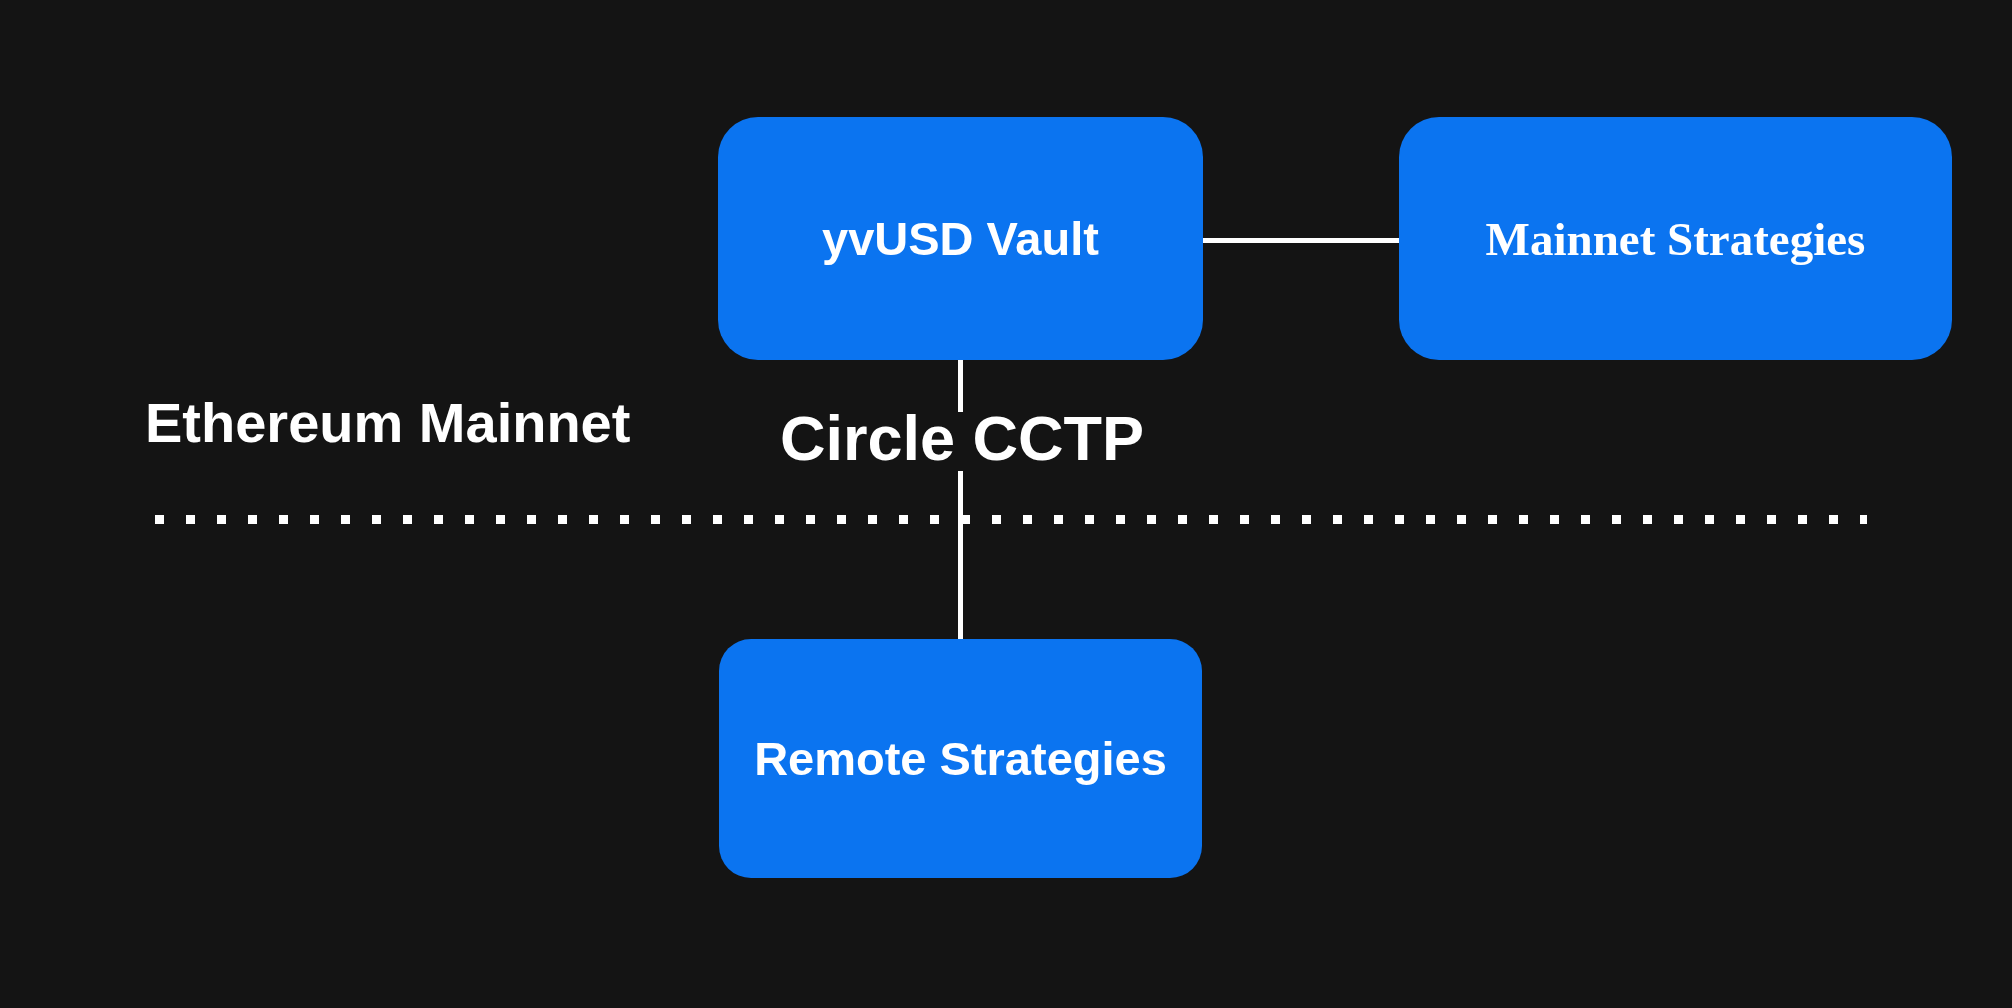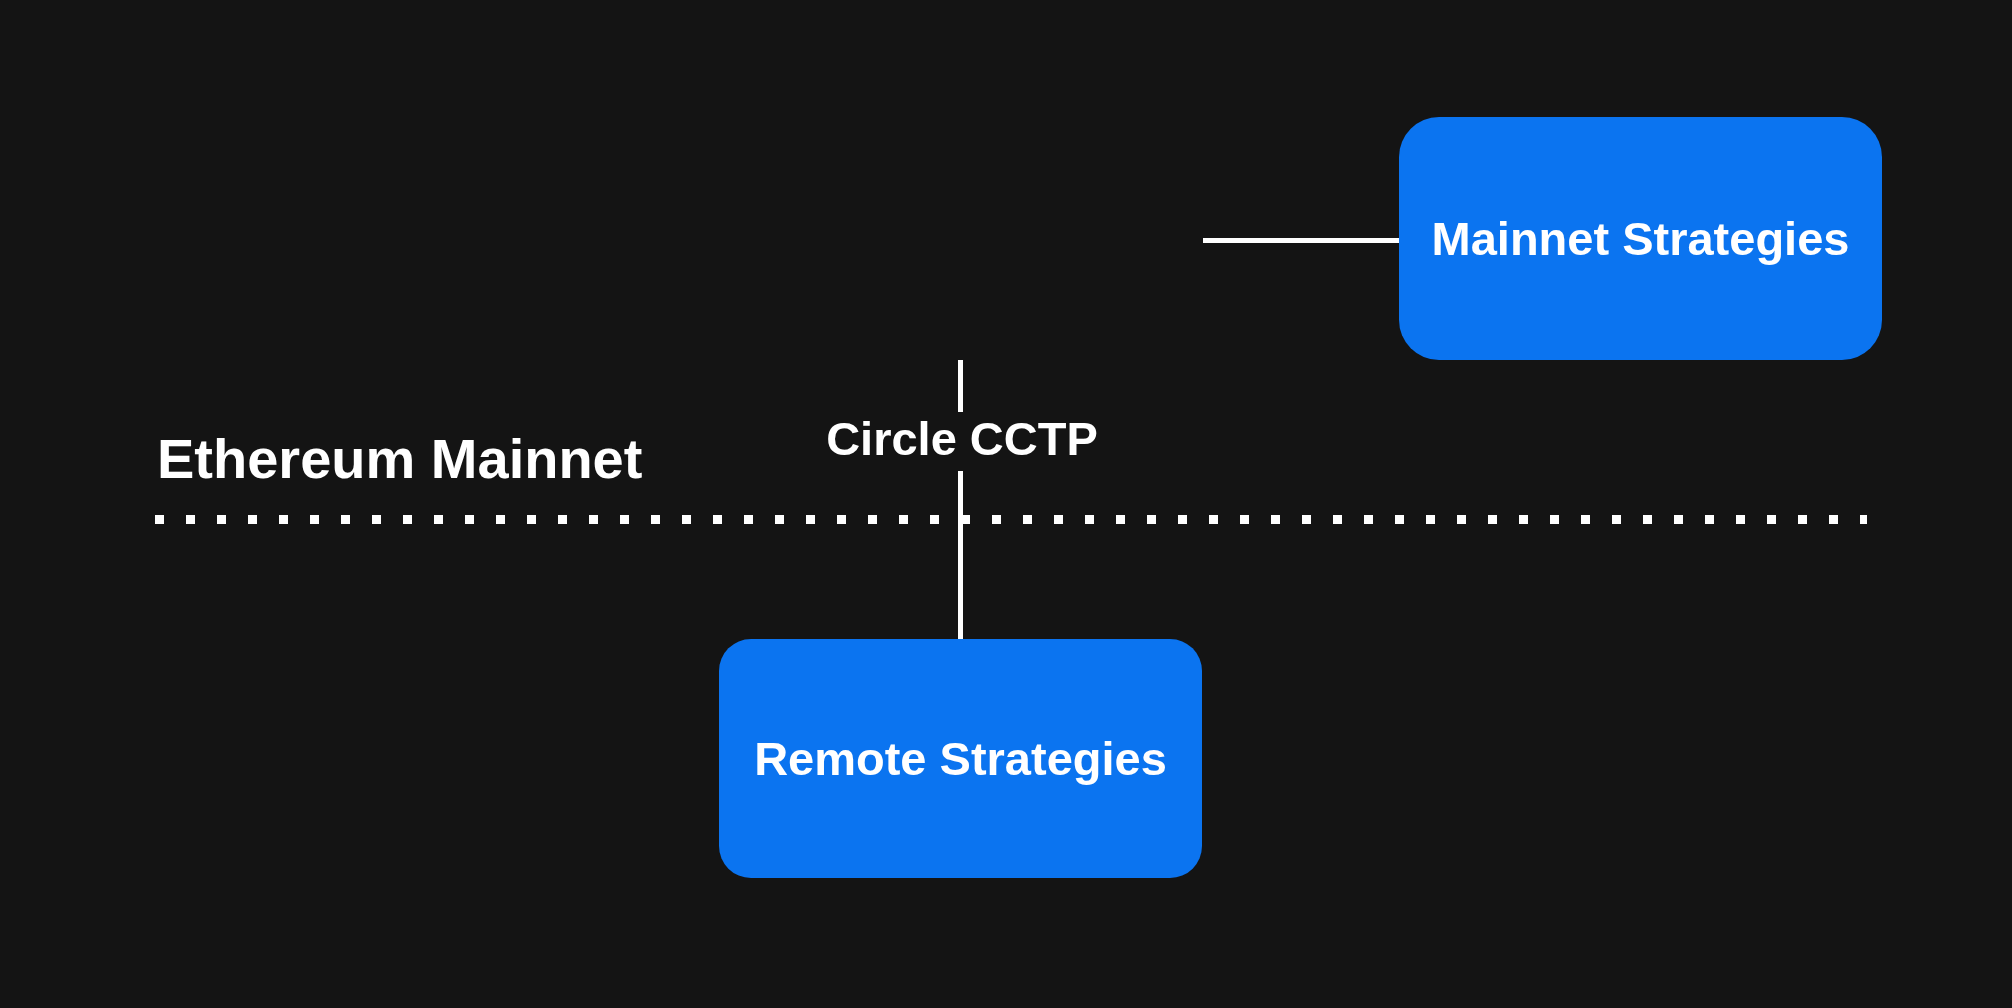--- a/index.html
+++ b/index.html
@@ -24,21 +24,21 @@
     align-items: center;
     justify-content: center;
   }
   .node-label {
     color: var(--text, #ffffff);
     font-size: 47px;
     font-weight: bold;
     white-space: nowrap;
   }
   #node-yvusd    { left: 718px;  top: 117px; width: 485px; height: 243px; }
-  #node-mainnet  { left: 1399px; top: 117px; width: 483px; height: 243px; }
+  #node-mainnet  { left: 1399px; top: 117px; width: 553px; height: 243px; font-family: Liberation Serif, serif; }
   #node-remote   { left: 719px;  top: 639px; width: 483px; height: 239px; border-radius: 32px; }
 
   .edge-h {
     position: absolute;
     left: 1203px; top: 238px;
     width: 196px; height: 5px;
     background: var(--line, #ffffff);
   }
   .edge-v {
     position: absolute;
@@ -46,35 +46,35 @@
     background: var(--line, #ffffff);
   }
   #edge-v-top    { left: 958px; top: 360px; height: 52px; }
   #edge-v-bottom { left: 958px; top: 471px; height: 168px; }
 
   .edge-label {
     position: absolute;
     left: 962px; top: 438px;
     transform: translate(-50%, -50%);
     color: var(--text, #ffffff);
-    font-size: 47px;
+    font-size: 63px;
     font-weight: bold;
     white-space: nowrap;
     text-align: center;
   }
 
   .region-label {
     position: absolute;
     color: var(--text, #ffffff);
     font-size: 56px;
     font-weight: bold;
     white-space: nowrap;
     line-height: 1;
   }
-  #region-mainnet { left: 157px; top: 395px; margin-top: 36px; }
+  #region-mainnet { left: 145px; top: 395px; }
   #region-remote  { left: 195px; top: 594px; }
 
   .boundary-dotted {
     position: absolute;
     left: 155px; top: 515px;
     width: 1712px; height: 9px;
     background: repeating-linear-gradient(
       to right,
       var(--line, #ffffff) 0px,
       var(--line, #ffffff) 9px,
@@ -87,20 +87,23 @@
 <body>
 
 <div class="canvas">
 
   <div class="edge-h" id="edge-vault-mainnet"></div>
   <div class="edge-v" id="edge-v-top"></div>
   <div class="edge-v" id="edge-v-bottom"></div>
 
   <div class="boundary-dotted"></div>
 
+  <div class="node" id="node-yvusd">
+    <span class="node-label">yvUSD Vault</span>
+  </div>
 
   <div class="node" id="node-mainnet">
     <span class="node-label">Mainnet Strategies</span>
   </div>
 
   <div class="node" id="node-remote">
     <span class="node-label">Remote Strategies</span>
   </div>
 
   <div class="edge-label">Circle CCTP</div>

